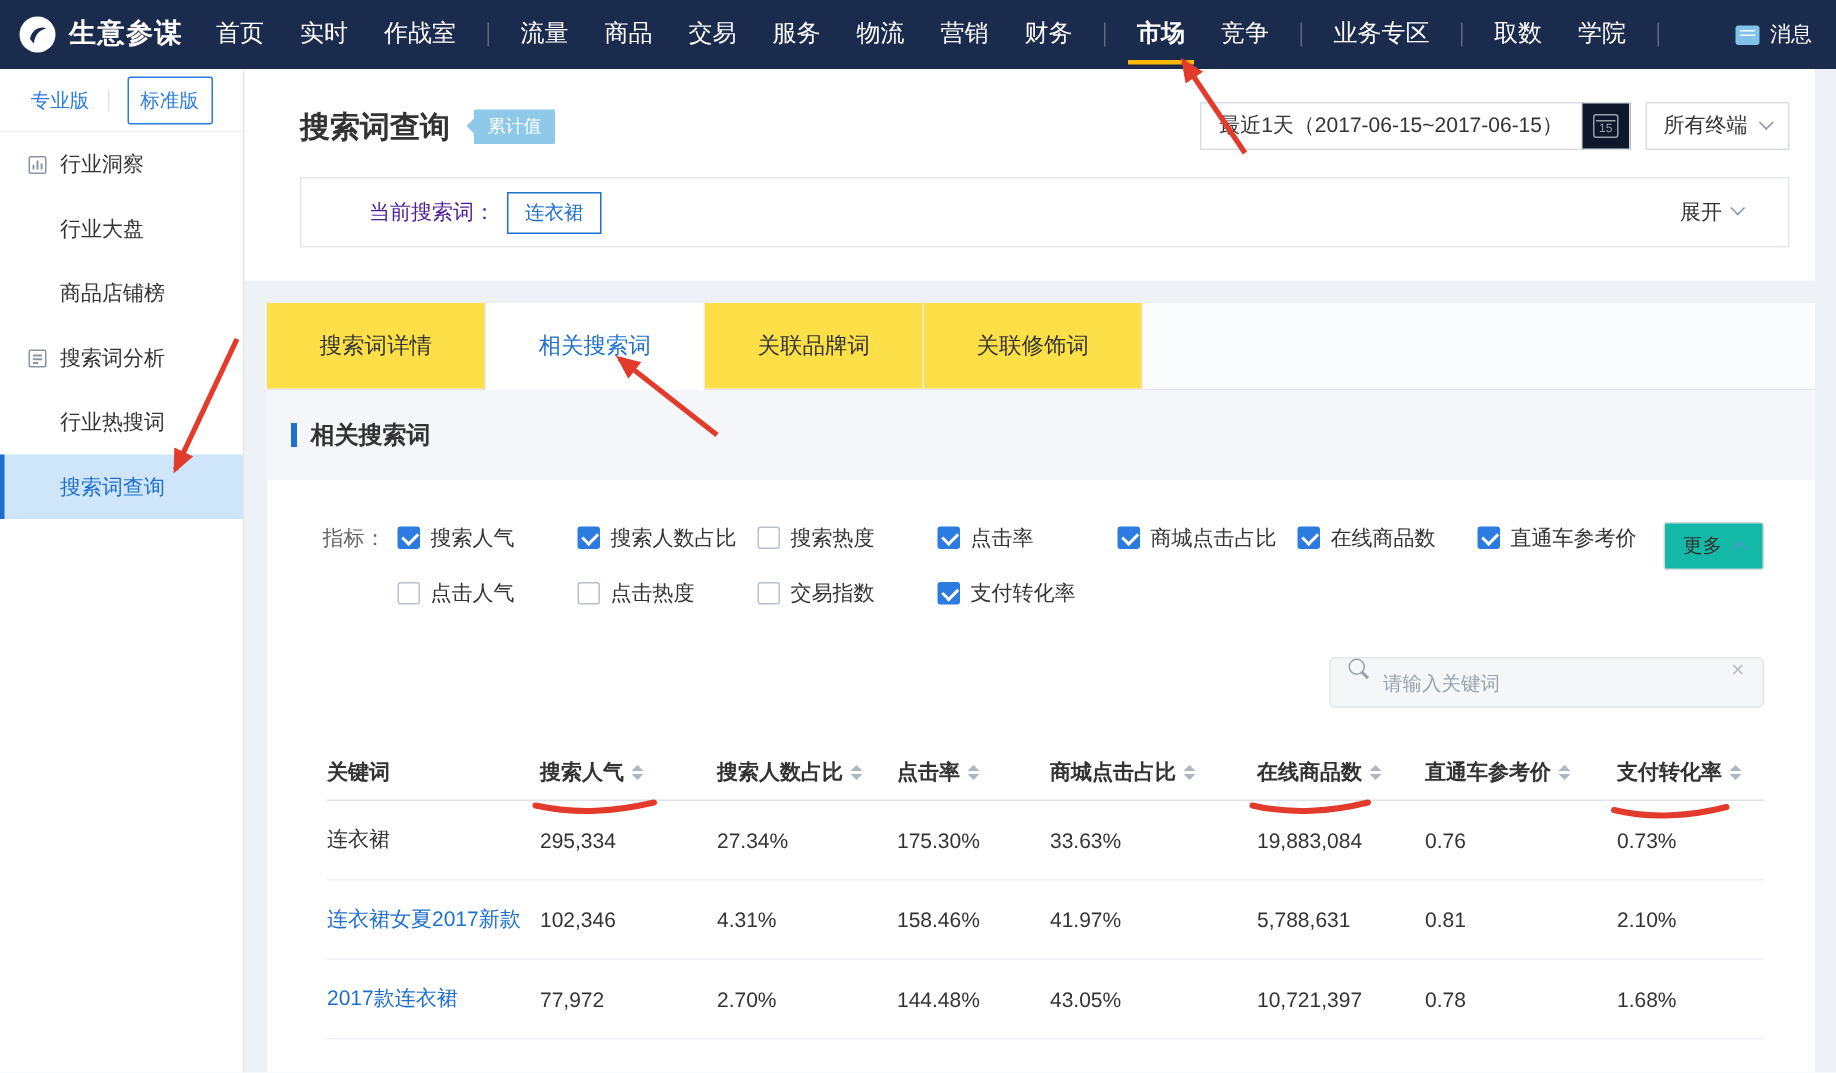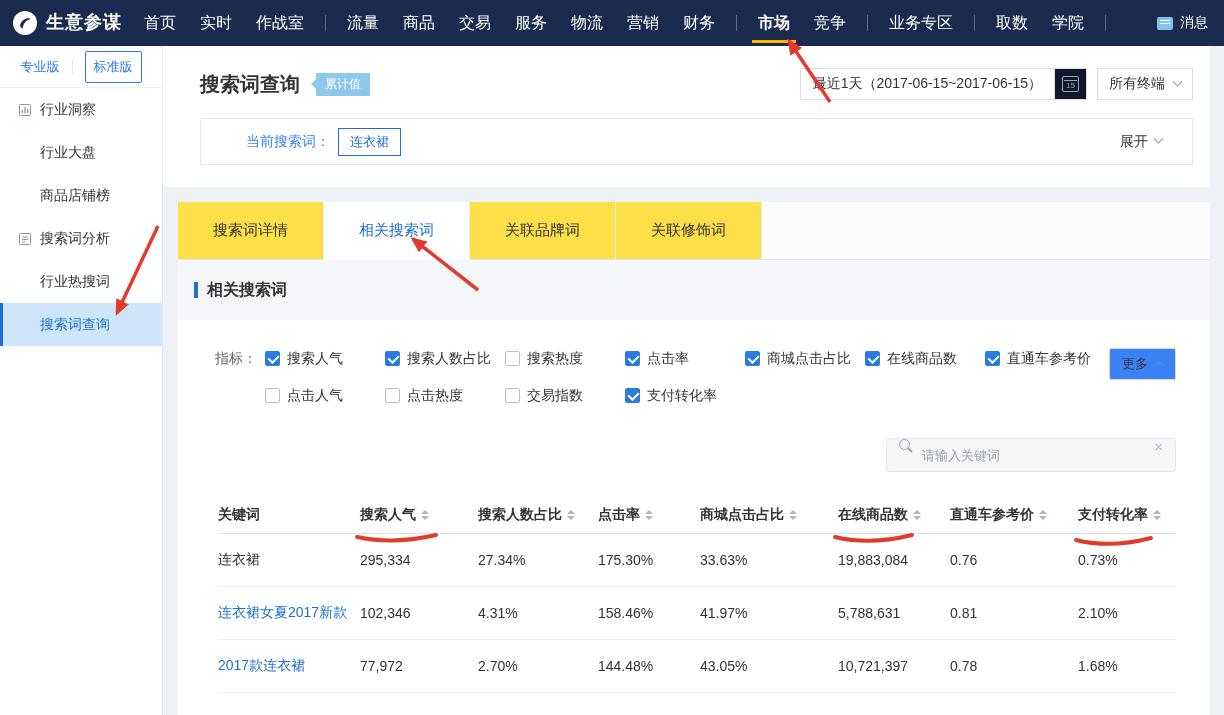--- a/index.html
+++ b/index.html
@@ -42,21 +42,21 @@
   .badge { position:relative; margin-left:16px; background:#8ec9e9; color:#fff; font-size:12px; padding:3px 9px; border-radius:1px; }
   .badge::before { content:""; position:absolute; left:-5px; top:50%; margin-top:-5px; border-top:5px solid transparent; border-bottom:5px solid transparent; border-right:5px solid #8ec9e9; }
   .ph-controls { margin-left:auto; display:flex; align-items:center; }
   .date-box { border:1px solid #d9dde3; height:32px; display:flex; align-items:center; padding:0 12px; font-size:14px; color:#333; cursor:pointer; background:#fff; }
   .cal-box { border:1px solid #d9dde3; border-left:none; width:32px; height:32px; display:flex; align-items:center; justify-content:center; cursor:pointer; background:#0f172a; }
   .cal-ic { width:17px; height:16px; border:1px solid #98a1ac; border-radius:2px; position:relative; font-size:8px; color:#98a1ac; display:flex; align-items:flex-end; justify-content:center; padding-bottom:1px; }
   .cal-ic::before { content:""; position:absolute; top:3px; left:1px; right:1px; height:1px; background:#98a1ac; }
   .terminal-box { border:1px solid #d9dde3; height:32px; display:flex; align-items:center; padding:0 11px; font-size:14px; color:#333; margin-left:10px; gap:9px; cursor:pointer; background:#fff; }
 
   .cur-box { margin-top:18px; border:1px solid #e4e7ec; height:47px; display:flex; align-items:center; padding:0 30px 0 45px; }
-  .cur-label { font-size:14px; color:#3b82f6;text-align:right; }
+  .cur-label { font-size:14px; color:#4c1d95;text-align:right; }
   .term-chip { margin-left:8px; border:1px solid #1f6fd0; color:#1f6fd0; font-size:13px; padding:4px 11px; background:#fff; cursor:pointer; }
   .expand { margin-left:auto; font-size:14px; color:#333; display:flex; align-items:center; gap:7px; cursor:pointer; }
 
   
   .chev { display:inline-block; width:7px; height:7px; border-right:1px solid #8a94a6; border-bottom:1px solid #8a94a6; transform:rotate(45deg) translate(-2px,-2px); }
   .chev.up { transform:rotate(-135deg) translate(-1px,-1px); border-color:#5a8fd8; }
 
   
   .card { background:#fff; margin:15px 14px 0 15px; height:513px; overflow:hidden; }
   .tabbar { display:flex; border-bottom:1px solid #e2e5ea; }
@@ -69,21 +69,21 @@
   .section-bar { width:4px; height:16px; background:#1f6fd0; }
   .section-title { font-size:16px; font-weight:bold; color:#333; }
 
   .filters { display:flex; padding:28px 34px 18px 37px; }
   .filters-label { font-size:14px; color:#666; margin-top:2px; white-space:nowrap; }
   .chk-grid { display:grid; grid-template-columns:repeat(7,120px); row-gap:16px; margin-left:8px; }
   .chk { display:flex; align-items:center; gap:7px; cursor:pointer; font-size:14px; color:#333; height:21px; }
   .box { width:15px; height:15px; border:1px solid #b9c0ca; border-radius:2px; background:#fff; position:relative; flex-shrink:0; }
   .chk.checked .box { background:#2b7be0; border-color:#2b7be0; }
   .chk.checked .box::after { content:""; position:absolute; left:4px; top:1px; width:5px; height:8px; border-right:2px solid #fff; border-bottom:2px solid #fff; transform:rotate(45deg); }
-  .more-btn { margin-left:auto; align-self:flex-start; border:1px solid #d6dae0; padding:6px 12px; font-size:13px; color:#333; display:flex; align-items:center; gap:8px; cursor:pointer; border-radius:2px; background:#3b82f6; }
+  .more-btn { margin-left:auto; align-self:flex-start; border:1px solid #d6dae0; padding:6px 12px; font-size:13px; color:#333; display:flex; align-items:center; gap:8px; cursor:pointer; border-radius:2px; background:#14b8a6; }
 
   .search-row { display:flex; justify-content:flex-end; padding:14px 34px 0; }
   .search-input { width:290px; height:34px; background:#f5f6f8; border:1px solid #e3e6ea; border-radius:4px; display:flex; padding:0 12px; gap:9px; }
   .search-ic { position:relative; width:14px; height:14px; flex-shrink:0; }
   .search-ic::before { content:""; position:absolute; left:0; top:0; width:9px; height:9px; border:1.5px solid #9aa3ad; border-radius:50%; }
   .search-ic::after { content:""; position:absolute; width:6px; height:1.5px; background:#9aa3ad; transform:rotate(45deg); left:8px; top:10px; }
   .search-field { flex:1; border:none; outline:none; background:transparent; font-size:13px; color:#333; font-family:inherit; }
   .search-field::placeholder { color:#9aa3ad; }
   .clear-x { color:#b6bdc6; font-size:15px; cursor:pointer; line-height:1; }
 

